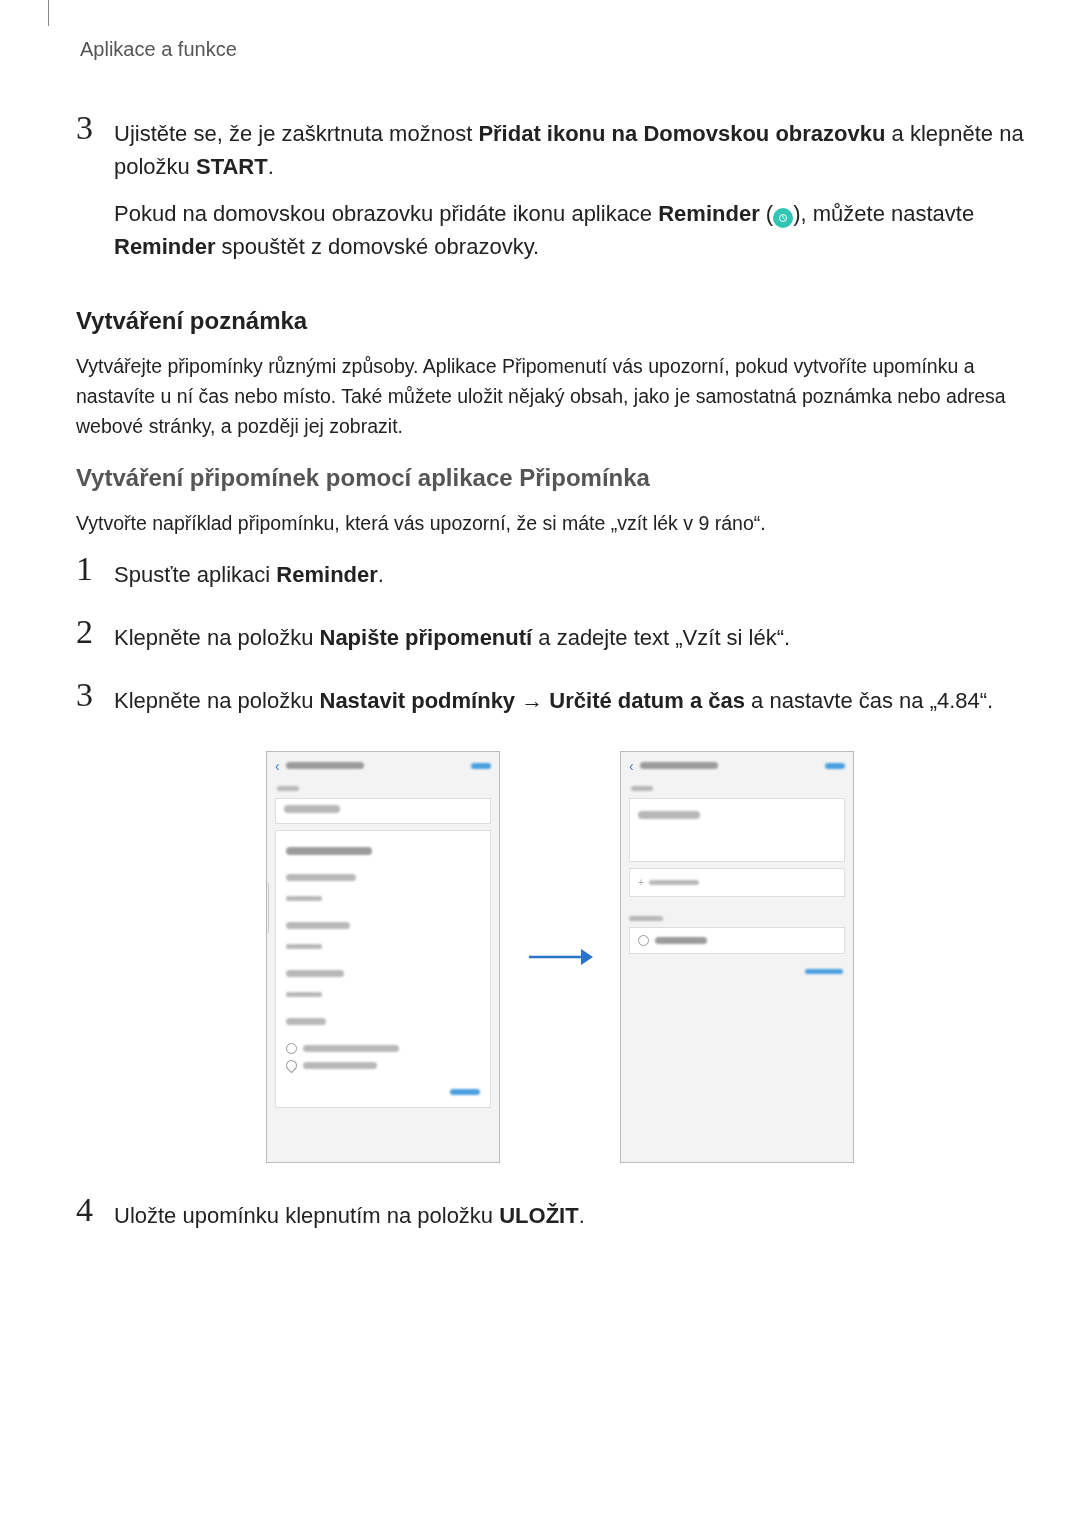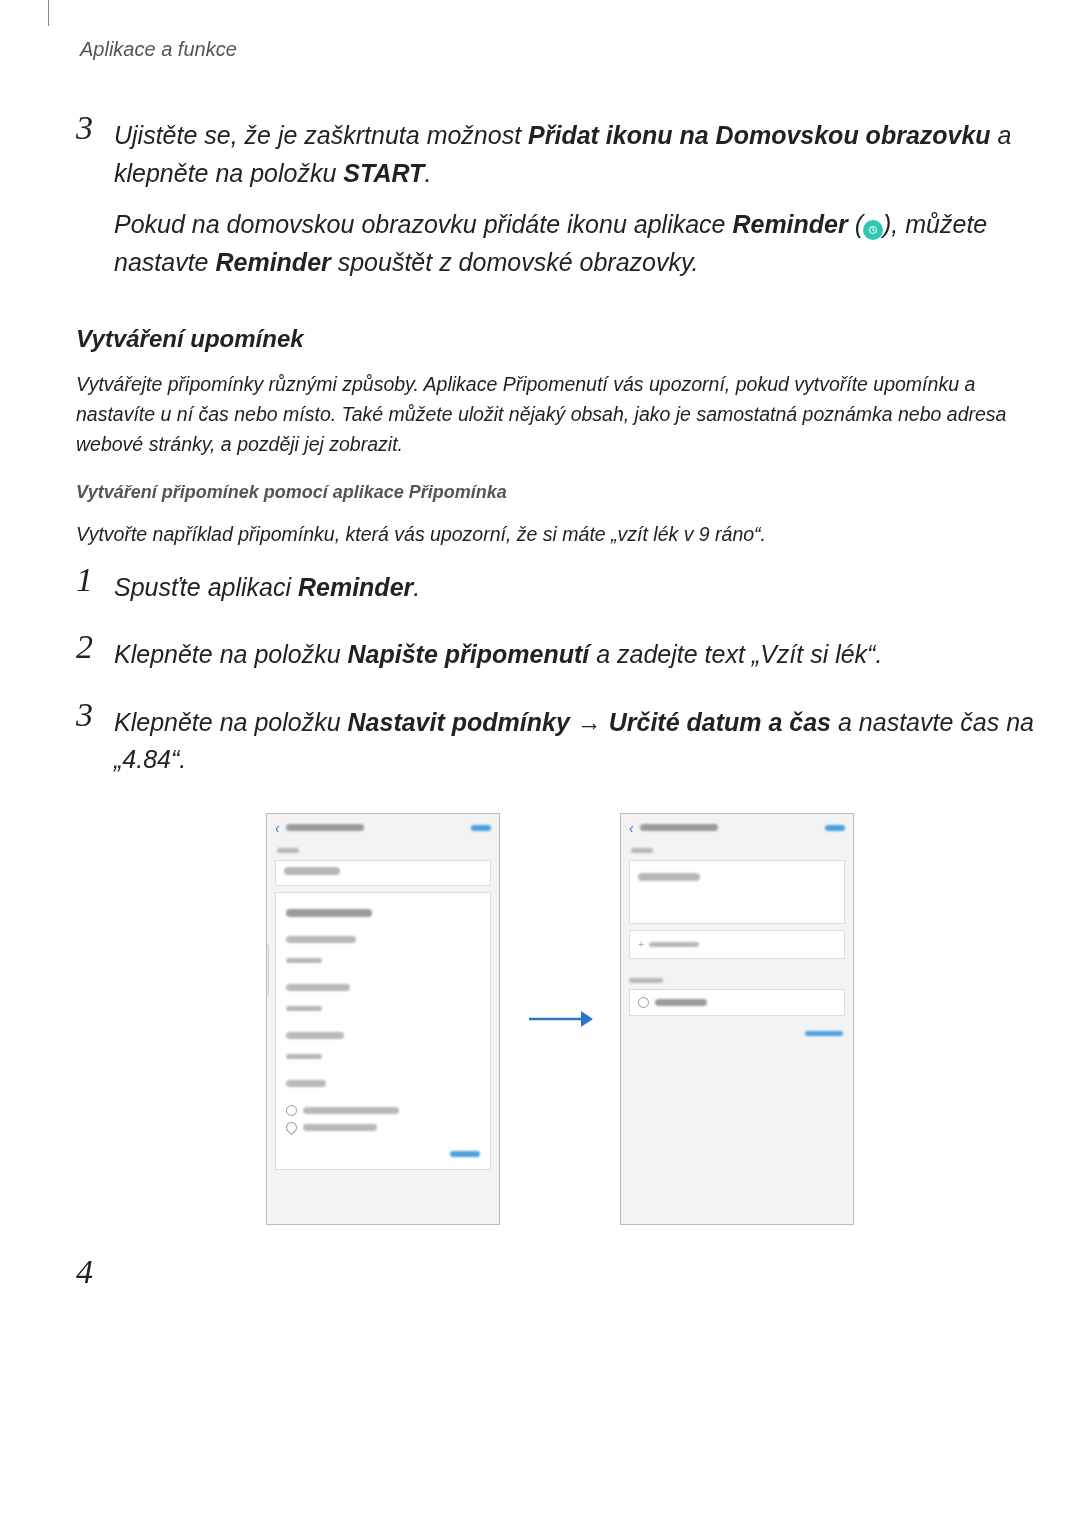--- a/index.html
+++ b/index.html
@@ -6,21 +6,20 @@
     margin: 0;
     padding: 0;
     font-family: -apple-system, BlinkMacSystemFont, "Segoe UI", Arial, sans-serif;
     background: #fff;
     color: #222;
     width: 1080px;
   }
   .page {
     padding: 38px 36px 40px 76px;
     position: relative;
-    font-style: italic;
   }
   .header-title {
     font-size: 20px;
     color: #555;
     margin-bottom: 50px;
     margin-left: 4px;
   }
   .content-area {
     margin-left: 0;
   }
@@ -31,41 +30,41 @@
   }
   .step-num {
     font-family: Georgia, "Times New Roman", serif;
     font-size: 34px;
     line-height: 1;
     min-width: 34px;
     text-align: left;
     margin-right: 4px;
   }
   .step-body {
-    font-size: 25px;
+    font-size: 22px;
     line-height: 1.5;
     padding-top: 6px;
   }
   .step-body p {
     margin: 0 0 14px 0;
   }
   .bold { font-weight: 600; }
   
   .section-h2 {
     font-size: 24px;
     font-weight: 600;
     margin: 30px 0 14px 0;
   }
   .section-p {
     font-size: 19.5px;
     line-height: 1.55;
     margin: 16px 0 22px 0;
   }
   .section-h3 {
-    font-size: 18px;
+    font-size: 24px;
     font-weight: 600;
     color: #555;
     margin: 0 0 14px 0;
   }
 
   .reminder-icon {
     display: inline-flex;
     align-items: center;
     justify-content: center;
     width: 20px;
@@ -247,21 +246,21 @@
           <span>Pokud na domovskou obrazovku přidáte ikonu aplikace </span><span class="bold">Reminder</span><span> (</span><span class="reminder-icon">
               <svg viewBox="0 0 24 24">
                 <circle cx="12" cy="12" r="7" fill="none" stroke="#fff" stroke-width="2"></circle>
                 <path d="M12 8v4l3 2" stroke="#fff" stroke-width="2" fill="none" stroke-linecap="round"></path>
               </svg>
             </span><span>), můžete nastavte </span><span class="bold">Reminder</span><span> spouštět z domovské obrazovky.</span>
         </p>
       </div>
     </div>
 
-    <div class="section-h2">Vytváření upomínek</div>
+    <div class="section-h2">Vytváření poznámka</div>
     <p class="section-p">Vytvářejte připomínky různými způsoby. Aplikace Připomenutí vás upozorní, pokud vytvoříte upomínku a nastavíte u ní čas nebo místo. Také můžete uložit nějaký obsah, jako je samostatná poznámka nebo adresa webové stránky, a později jej zobrazit.</p>
     <div class="section-h3">Vytváření připomínek pomocí aplikace Připomínka</div>
     <p class="section-p" style="margin-bottom:14px">Vytvořte například připomínku, která vás upozorní, že si máte „vzít lék v 9 ráno“.</p>
 
     <div class="numbered-step">
       <div class="step-num">1</div>
       <div class="step-body">
         <p><span>Spusťte aplikaci </span><span class="bold">Reminder</span><span>.</span></p>
       </div>
     </div>
@@ -349,17 +348,20 @@
         <div class="ph-cond-box">
           <span class="ph-clock-ic"></span>
           <span class="blur-bar darker" style="width:52px;height:7px"></span>
         </div>
         <div class="ph-viewmore"><span class="blur-bar"></span></div>
       </div>
     </div>
 
     <div class="numbered-step">
       <div class="step-num">4</div>
+      <div class="step-body">
+        <p><span>Uložte upomínku klepnutím na položku </span><span class="bold">ULOŽIT</span><span>.</span></p>
+      </div>
     </div>
 
   </div>
 
 </div>
 
 </body></html>

